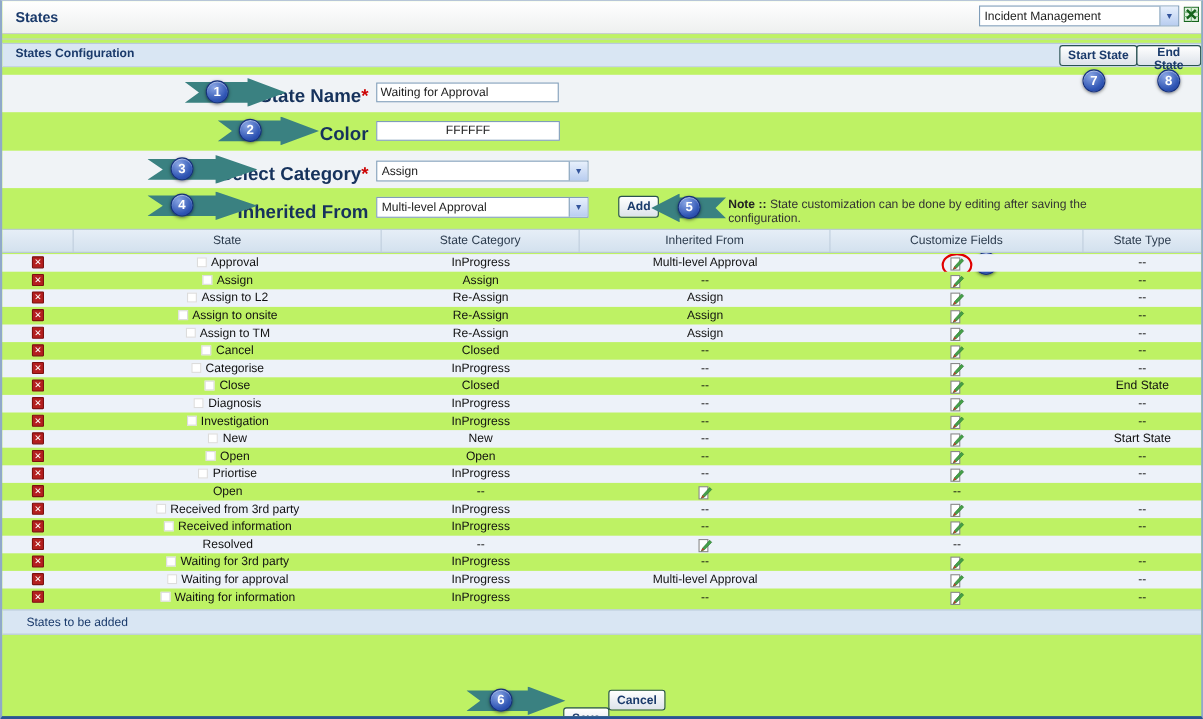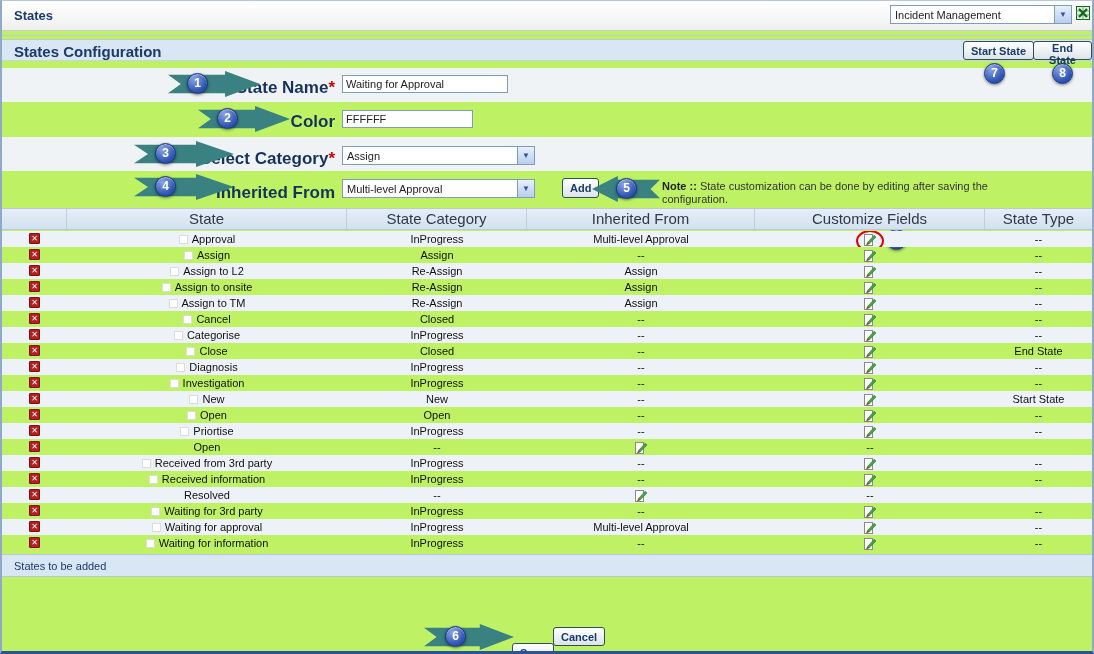--- a/index.html
+++ b/index.html
@@ -27,21 +27,21 @@
     background:linear-gradient(#e7f0fc,#b9cdf0); border-left:1px solid #7f9db9;
     color:#33549c; font-size:8px;
   }
   .module-select { left:888px; top:4px; width:182px; }
   .excel-icon { position:absolute; left:1074px; top:5px; width:14px; height:14px; cursor:pointer; }
   
   .section-bar {
     position:absolute; left:0; top:38px; width:100%; height:22px;
     background:#d9e6f3; border-top:1px solid #b9c9d9; border-bottom:1px solid #c6d4e2;
   }
-  .section-title { position:absolute; left:12px; top:42px; font-size:15px; font-weight:bold; color:#1a3a6b;text-align:center; }
+  .section-title { position:absolute; left:12px; top:42px; font-size:11px; font-weight:bold; color:#1a3a6b;text-align:center; }
   .btn {
     position:absolute; height:19px; padding:0 7px; font-size:11px; font-weight:bold; color:#1a3a6b;
     background:linear-gradient(#ffffff,#dde3ea); border:1px solid #2a5252; border-radius:3px;
     cursor:pointer; font-family:inherit;
   }
   .btn-start { left:961px; top:40px; }
   .btn-end   { left:1031px; top:40px; }
   .btn-add   { left:560px; top:177px; height:20px; }
   .btn-save  { left:510px; top:626px;margin-top:16px; }
   .btn-cancel{ left:551px; top:626px; }
@@ -50,21 +50,21 @@
   .s1 { top:67px;  height:34px; background:#f0f3f6; }
   .s2 { top:136px; height:34px; background:#f0f3f6; }
   
   .form-label { position:absolute; width:333px; text-align:right; font-size:17px; font-weight:bold; color:#16325c; }
   .req { color:#cc0000; font-weight:bold; }
   .xp-input {
     position:absolute; height:18px; border:1px solid #7f9db9; background:#fff;
     font-size:11px; color:#222; padding:0 3px; font-family:inherit;
   }
   .fl1 { left:0; top:77px; }  .fi1 { left:340px; top:74px; width:166px; }
-  .fl2 { left:0; top:111px; } .fi2 { left:340px; top:109px; width:131px; }
+  .fl2 { left:0; top:111px; } .fi2 { left:340px; top:109px; width:167px;text-align:center; }
   .fl3 { left:0; top:148px;padding-left:37px; } .fs3 { left:340px; top:145px; width:193px; }
   .fl4 { left:0; top:182px; } .fs4 { left:340px; top:178px; width:193px; }
   .note { position:absolute; left:660px; top:179px; width:340px; font-size:11px; color:#333; line-height:13px; }
   .note b { color:#222; }
   
   .arrow { position:absolute; }
   .arrow-shape {
     position:absolute; inset:0; background:#3a8181;
     clip-path:polygon(0 14%, 62% 14%, 62% 0, 100% 50%, 62% 100%, 62% 86%, 0 86%, 14% 50%);
     filter:drop-shadow(2px 3px 2px rgba(60,60,60,.55));
@@ -89,21 +89,21 @@
   .co7 { left:982px;  top:62px; }
   .co8 { left:1050px; top:62px; }
   .co9 { left:884px;  top:228px; }
   
   .grid-row { display:grid; grid-template-columns:65px 280px 180px 228px 230px auto; }
   .thead {
     position:absolute; left:0; top:207px; width:100%; height:22px;
     background:linear-gradient(#e6eef7,#d3e1ee); border-top:1px solid #b9c9d9; border-bottom:1px solid #b9c9d9;
   }
   .thead > div {
-    font-size:15px; color:#2b3b4d; text-align:center; line-height:20px;
+    font-size:11px; color:#2b3b4d; text-align:center; line-height:20px;
     border-right:1px solid #bfcedd;
   }
   .thead > div:last-child { border-right:none; }
   .tbody { position:absolute; left:0; top:230px; width:100%; }
   .trow { height:16px; }
   .trow.alt { background:#edf2f9; }
   .trow > div { font-size:11px; color:#111; text-align:center; line-height:16px; overflow:hidden; }
   .del-icon {
     display:inline-block; width:11px; height:11px; margin-top:2px; background:#b41f1f;
     border:1px solid #7d1010; border-radius:1px; cursor:pointer; position:relative;
@@ -115,21 +115,21 @@
   .swatch { display:inline-block; width:9px; height:9px; background:#fff; border:1px solid #dcdcdc; margin-right:4px; vertical-align:-1px; }
   .edit-wrap { position:relative; display:inline-block; width:14px; height:15px; margin-top:1px; cursor:pointer; }
   .edit-wrap.circled::after {
     content:""; position:absolute; left:-7px; top:-2px; width:24px; height:18px;
     border:2px solid #e00000; border-radius:50%;
   }
   
   .panel {
     position:absolute; left:0; width:100%; height:23px; background:#d9e6f3;
     border-top:1px solid #b9c9d9; border-bottom:1px solid #b9c9d9;
-    font-size:11px; color:#1a3a6b; line-height:22px; padding-left:12px;
+    font-size:11px; color:#1a3a6b; line-height:22px; padding-left:22px;
   }
   .p1 { top:553px; }
   .p2 { top:584px; }
 </style>
 </head>
 <body>
 
 <div class="page">
 
   <div class="titlebar">

